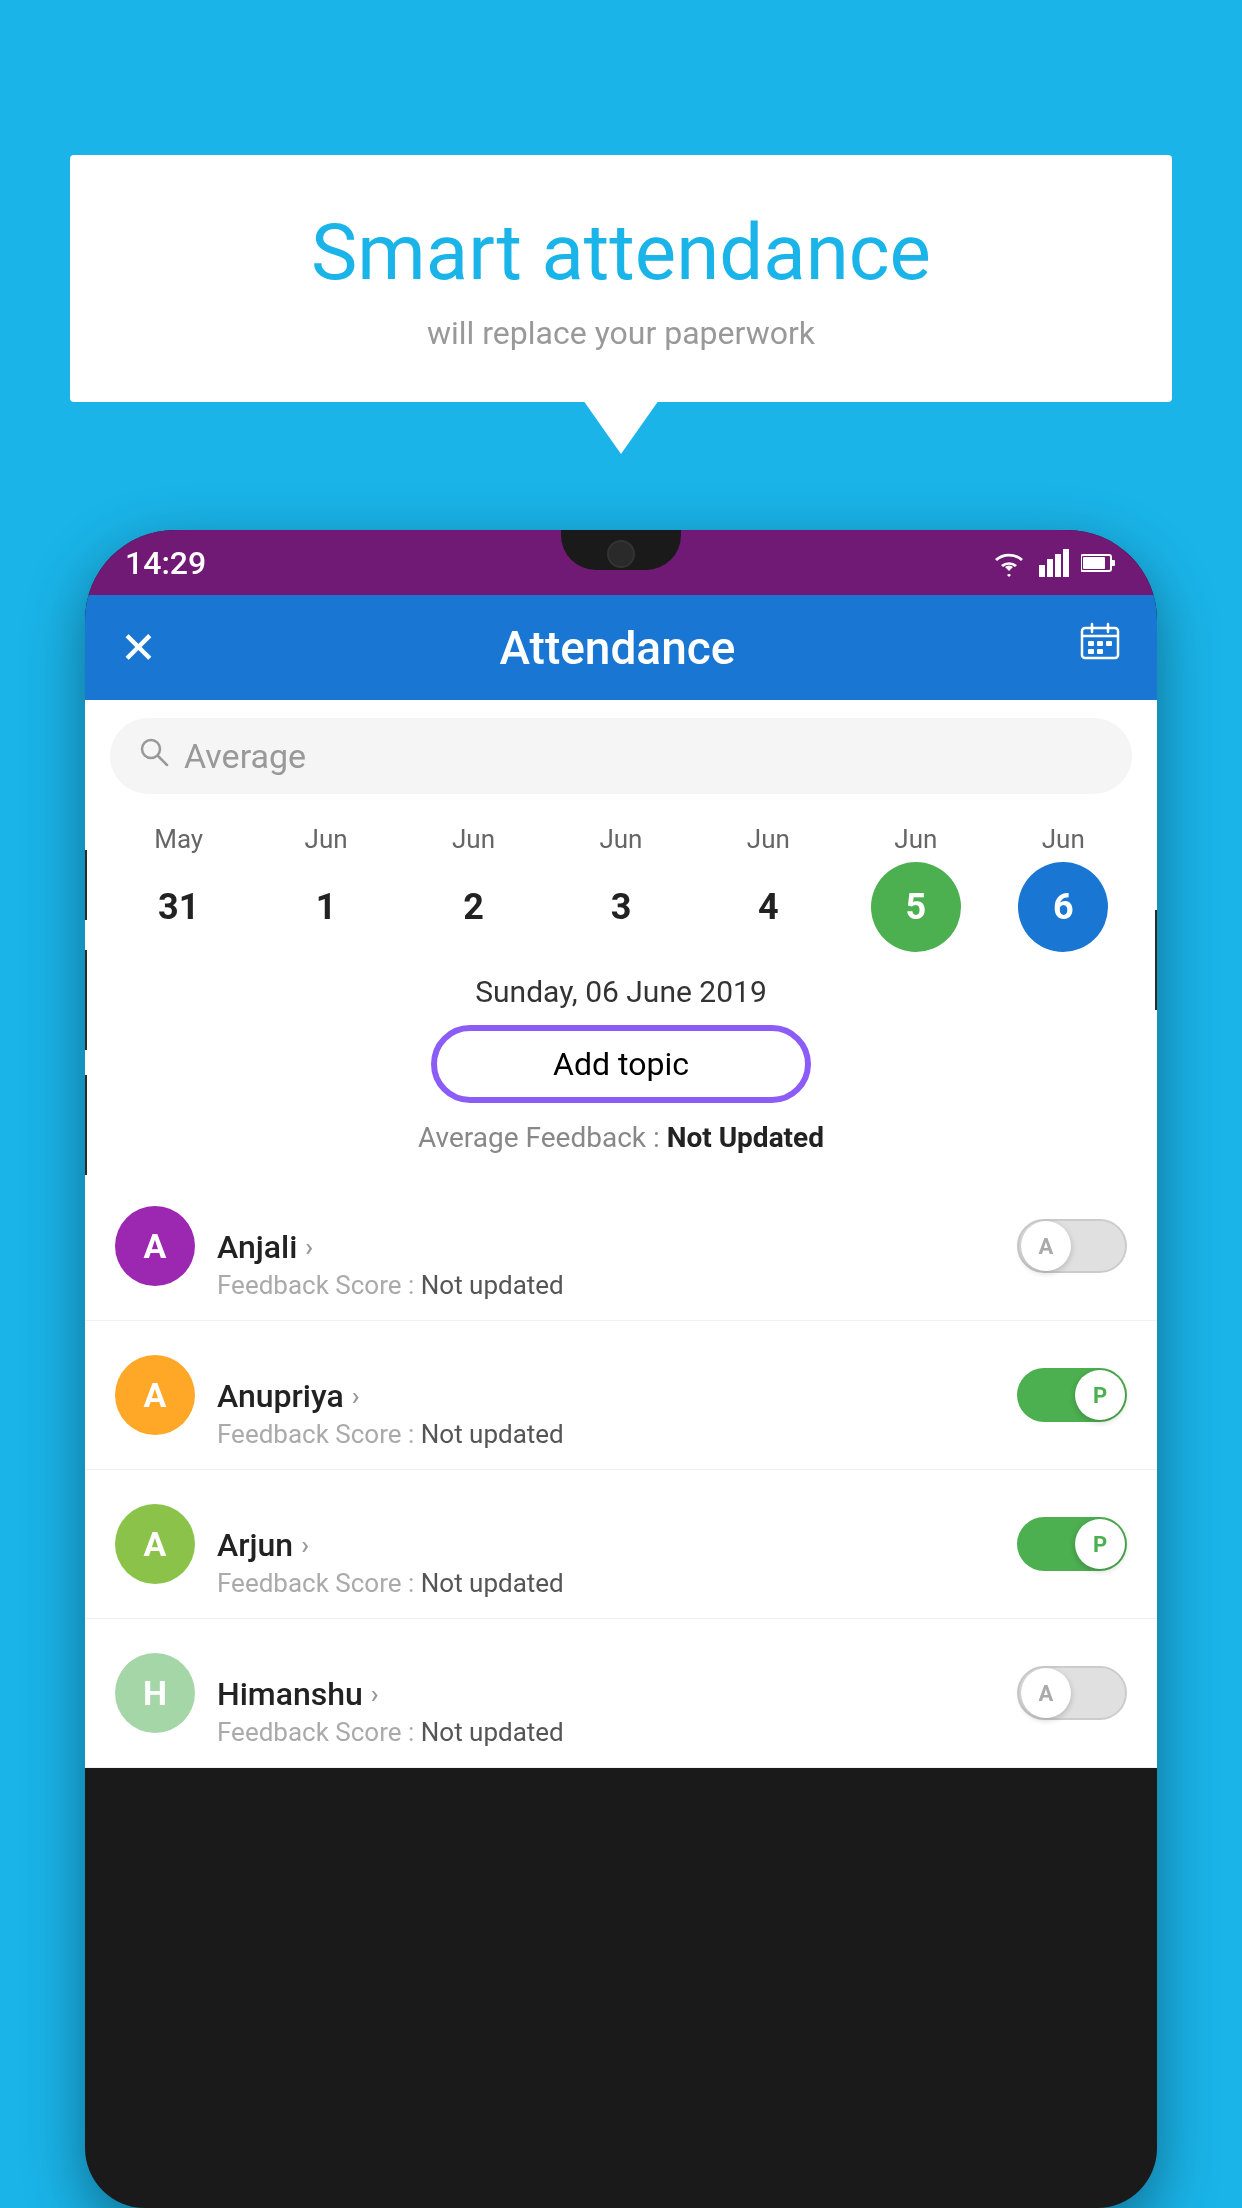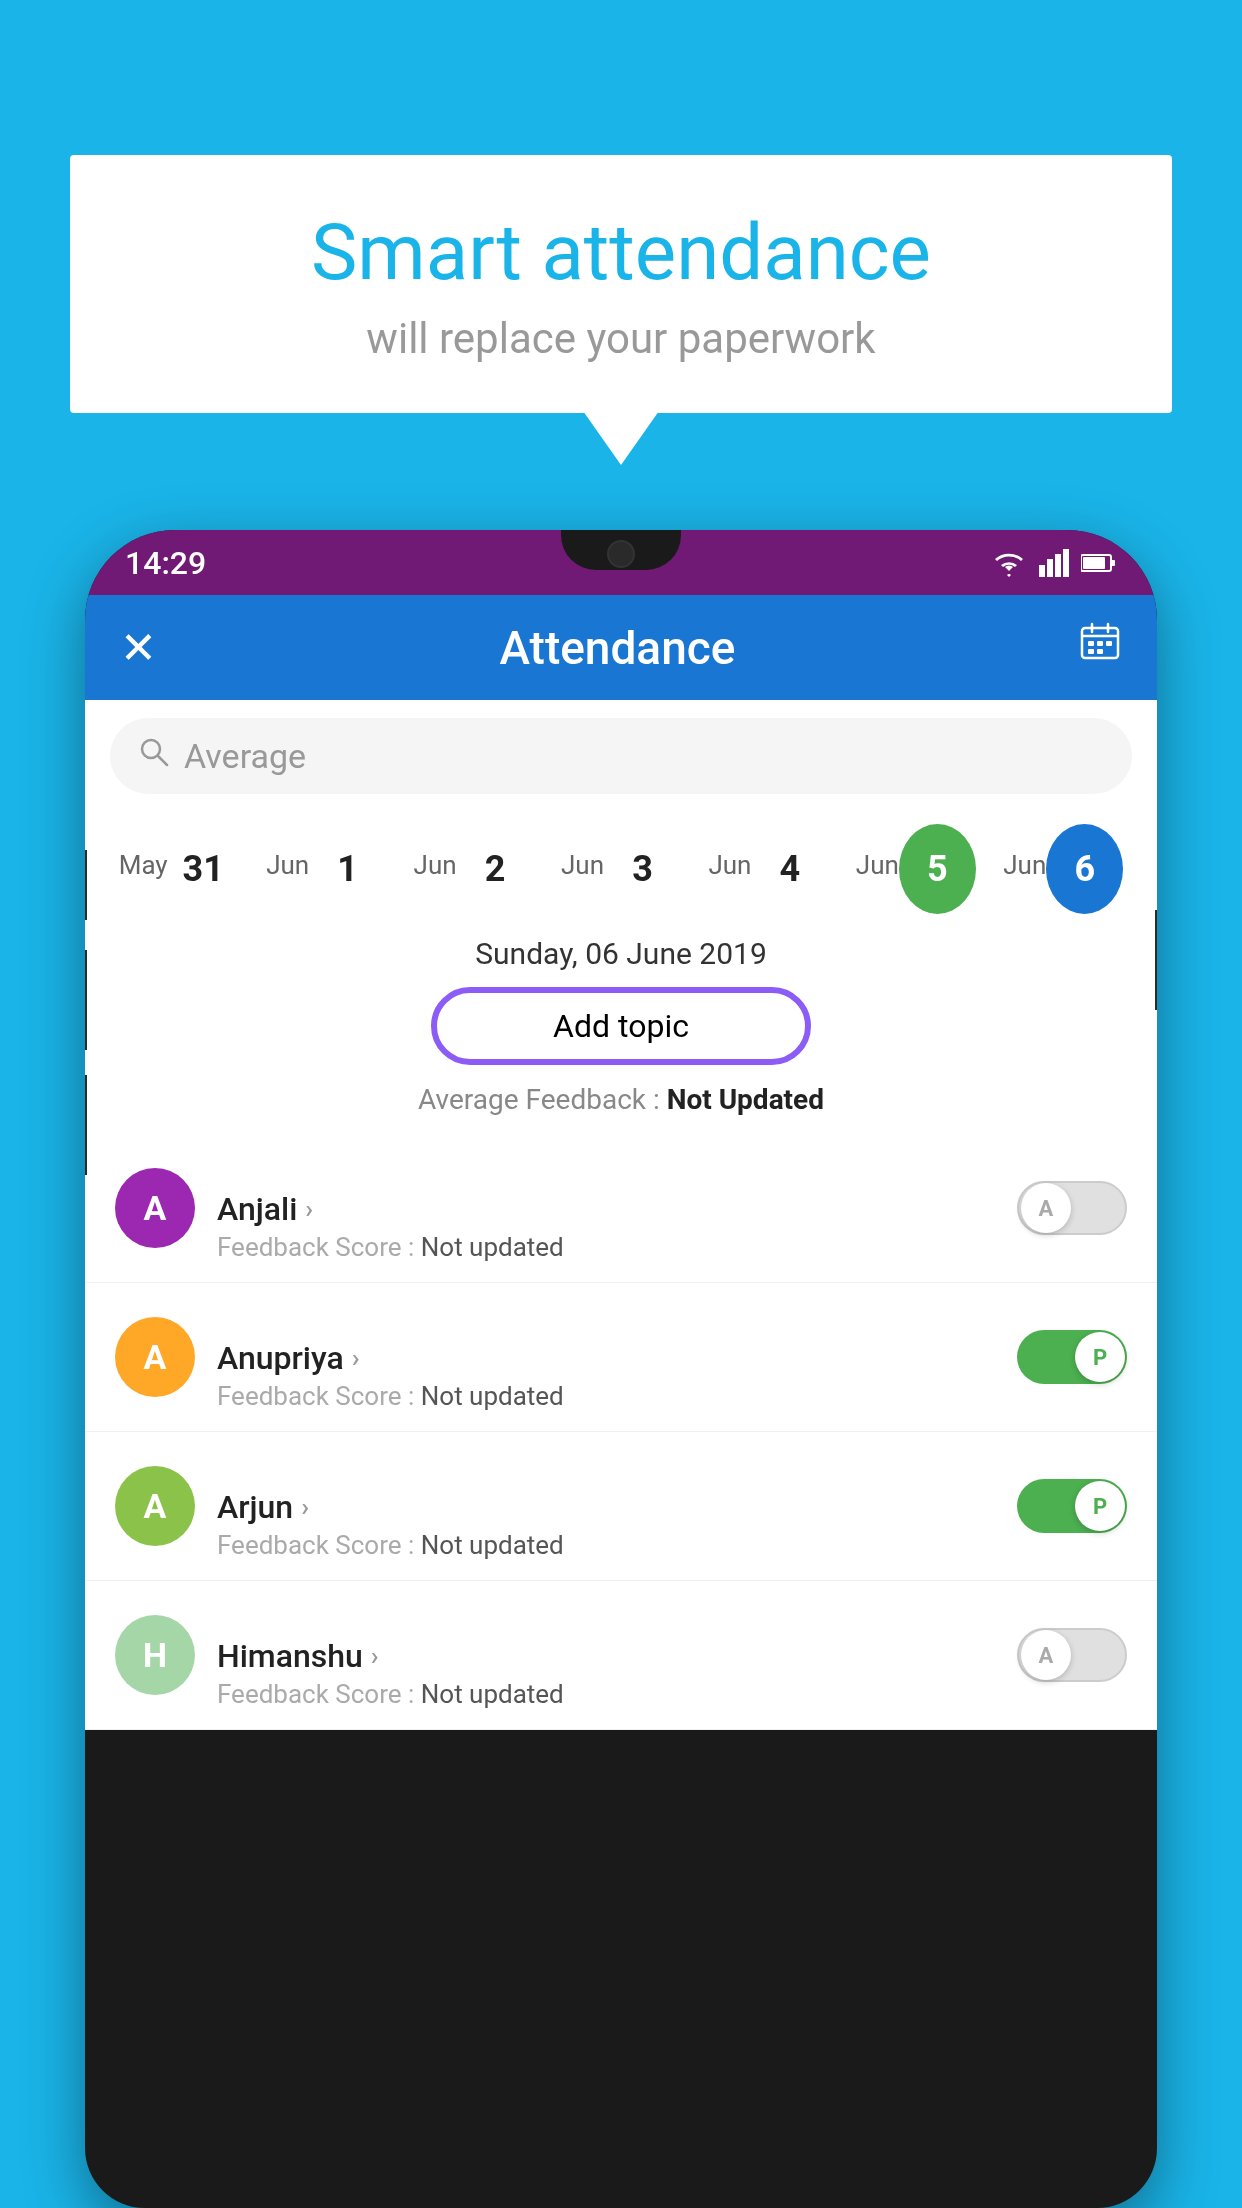--- a/index.html
+++ b/index.html
@@ -37,21 +37,21 @@
       border-top: 54px solid white;
     }
     .bubble-title {
       font-size: 78px;
       color: #1ab4e8;
       font-weight: 400;
       line-height: 1.1;
       margin-bottom: 18px;
     }
     .bubble-subtitle {
-      font-size: 42px;
+      font-size: 32px;
       color: #999;
       font-weight: 400;
     }
 
     
     .phone-frame {
       position: absolute;
       top: 530px;
       left: 85px;
       right: 85px;
@@ -159,21 +159,21 @@
     }
 
     
     .calendar-row {
       display: flex;
       justify-content: space-around;
       padding: 20px 20px 0;
     }
     .date-cell {
       display: flex;
-      flex-direction: row;
+      flex-direction: column;
       align-items: center;
       width: 120px;
     }
     .date-month {
       font-size: 26px;
       color: #666;
       margin-bottom: 8px;
     }
     .date-num {
       font-size: 36px;

